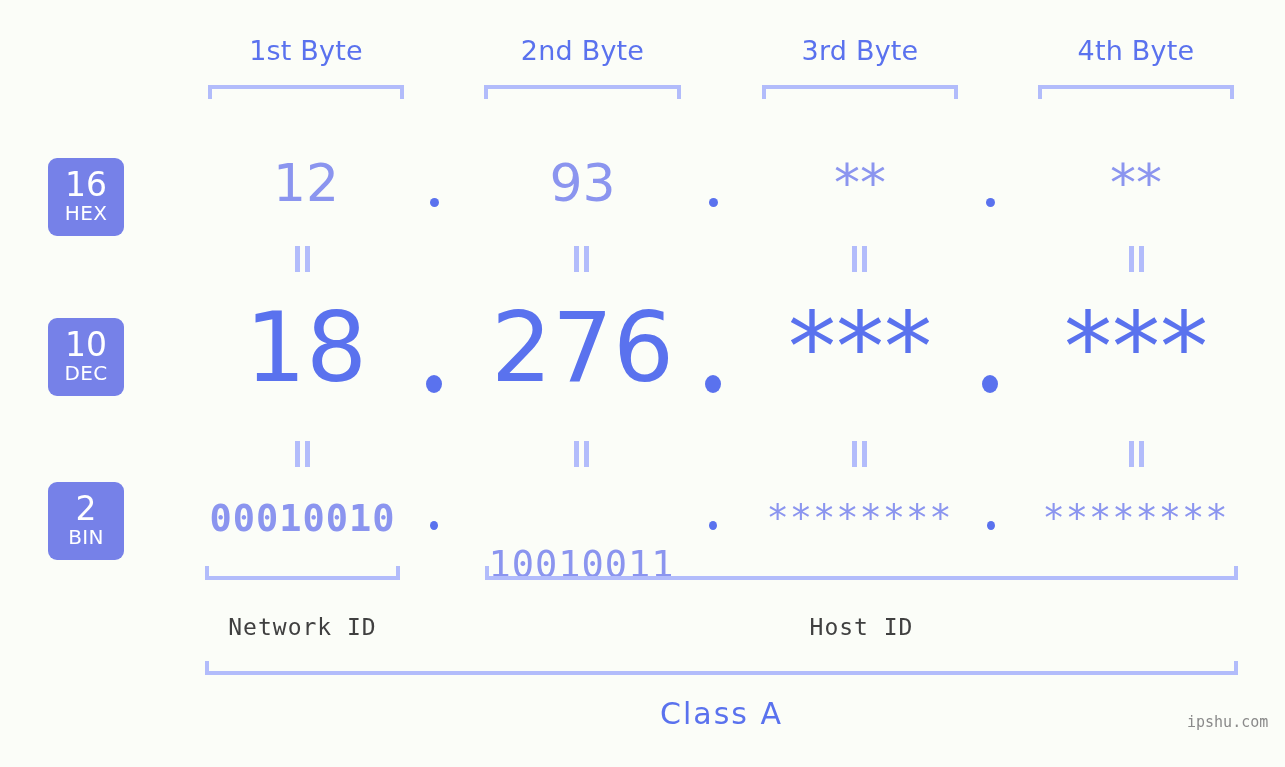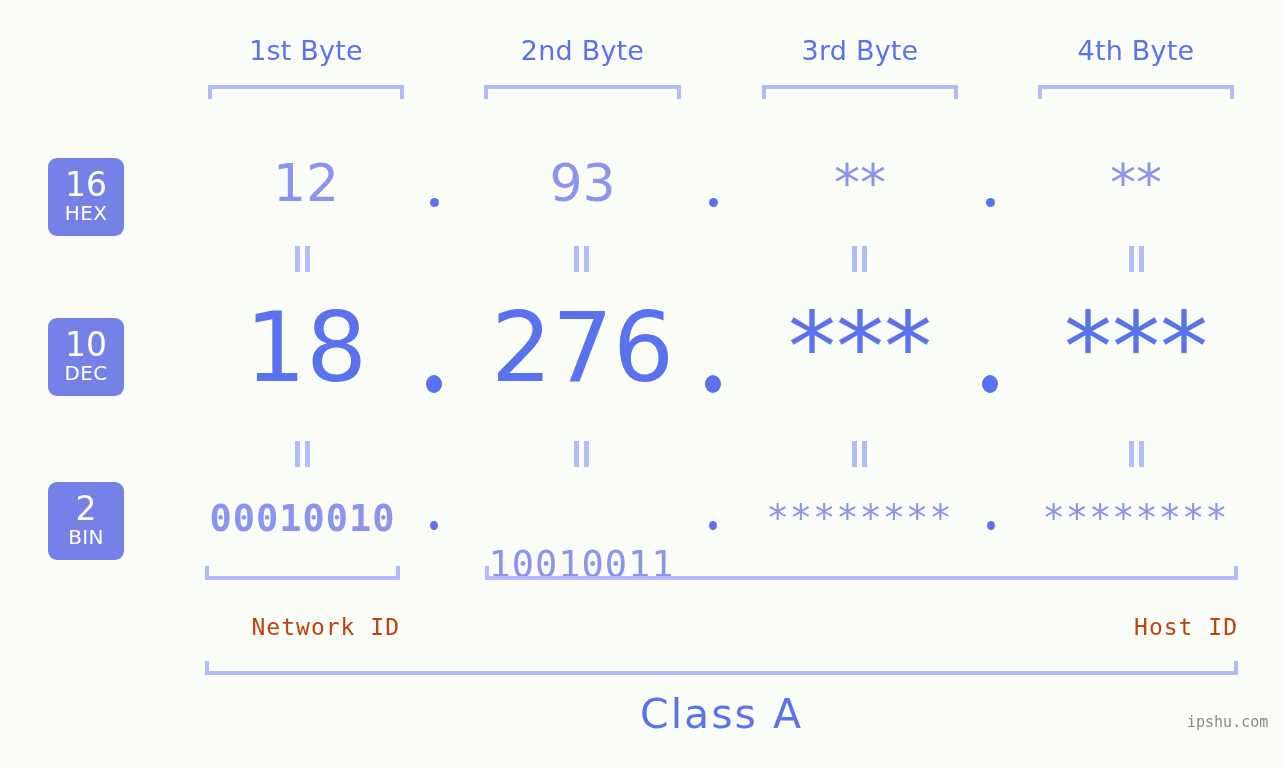--- a/index.html
+++ b/index.html
@@ -131,34 +131,34 @@
     height: 26px;
     background: #b2bcfb;
     display: block;
   }
   .eqbar i.a { left: 3px; }
   .eqbar i.b { left: 13px; }
 
   
   .section-label {
     position: absolute;
-    text-align: right;
-    color: #c2410c;
+    text-align: center;
+    color: #404040;
     font-family: "DejaVu Sans Mono", monospace;
     font-size: 23px;
     line-height: 28px;
     letter-spacing: 1px;
     white-space: nowrap;
   }
   .class-label {
     position: absolute;
     text-align: center;
     color: #5a72ee;
     font-family: "DejaVu Sans", sans-serif;
-    font-size: 41px;
+    font-size: 30px;
     line-height: 38px;
     letter-spacing: 2px;
     white-space: nowrap;
   }
   .watermark {
     position: absolute;
     color: #8a8a8a;
     font-family: "DejaVu Sans Mono", monospace;
     font-size: 15px;
     line-height: 18px;

